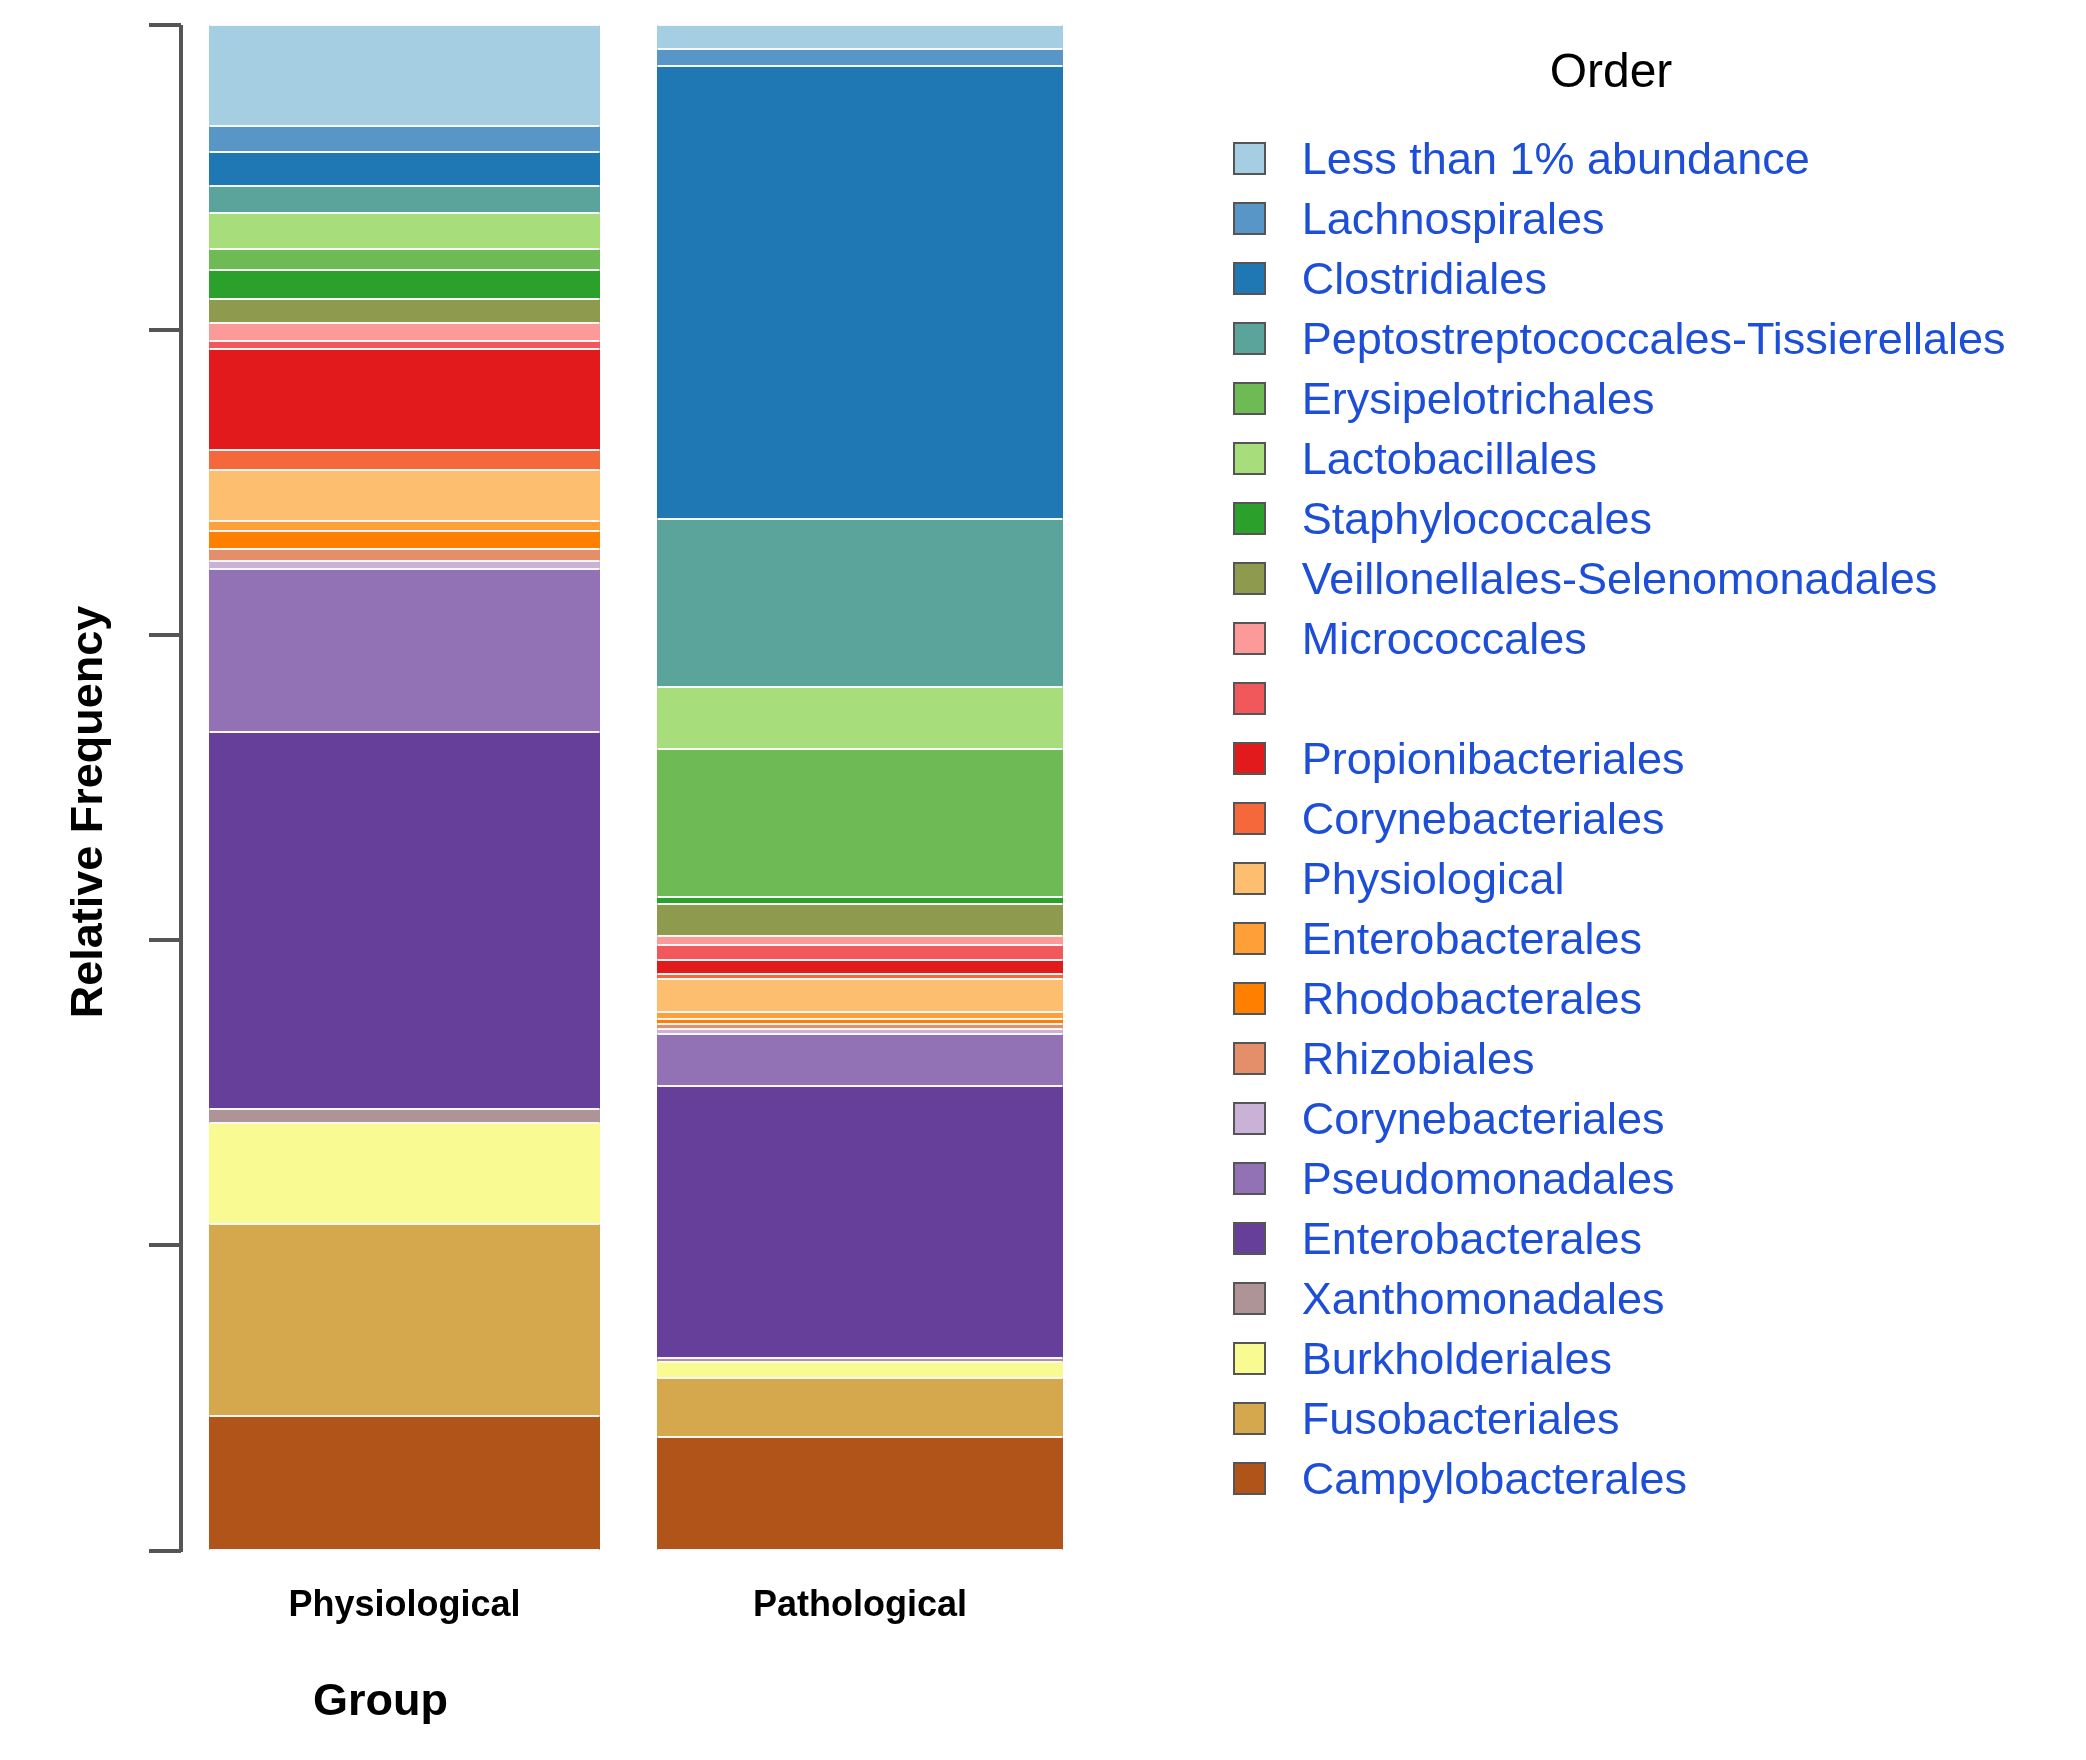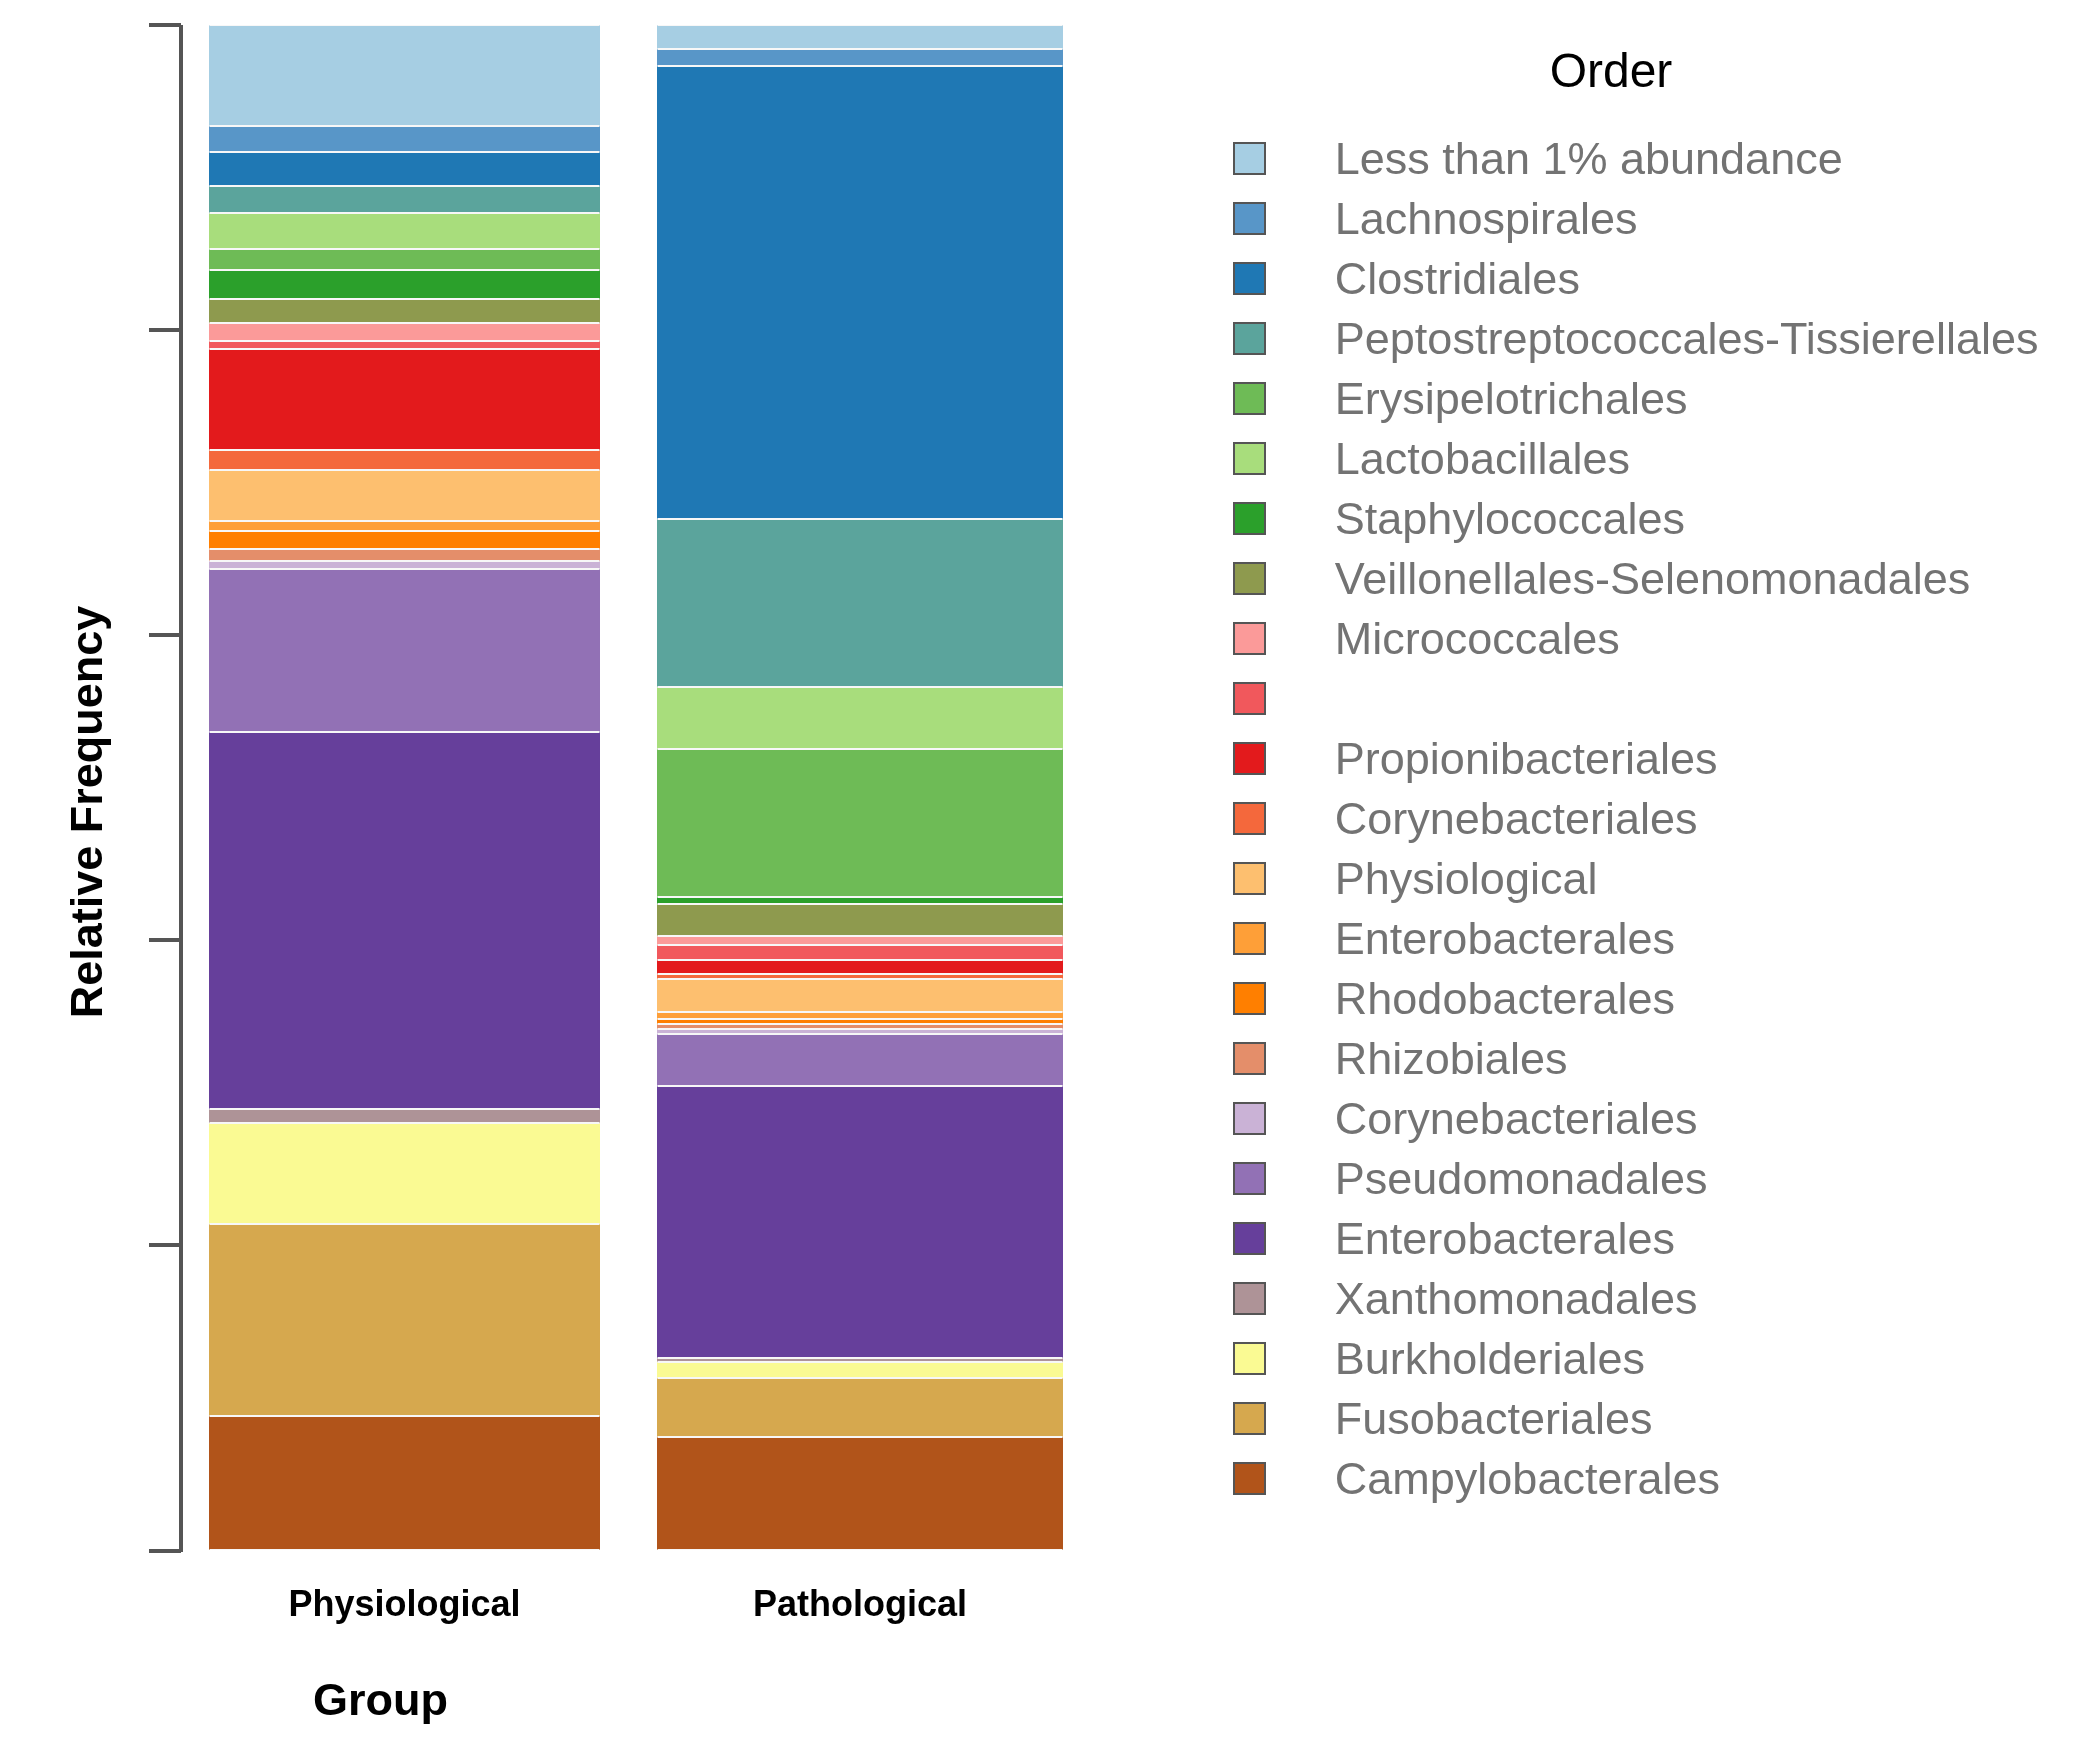--- a/index.html
+++ b/index.html
@@ -80,21 +80,21 @@
   }
   .swatch{
     width:33px;height:33px;
     border:2.2px solid #555555;
     box-sizing:border-box;
     flex:0 0 auto;
     margin-right:36px;
     margin-left:5.8px;
   }
   .legend-label{
-    font-size:45px;color:#737373;white-space:nowrap;line-height:1;margin-left:33px;
+    font-size:45px;color:#1d4ed8;white-space:nowrap;line-height:1;
   }
 </style>
 </head>
 <body>
 
 <div id="root">
 
   <div class="plot-region">
 
     <div class="ylabel">Relative Frequency</div>

